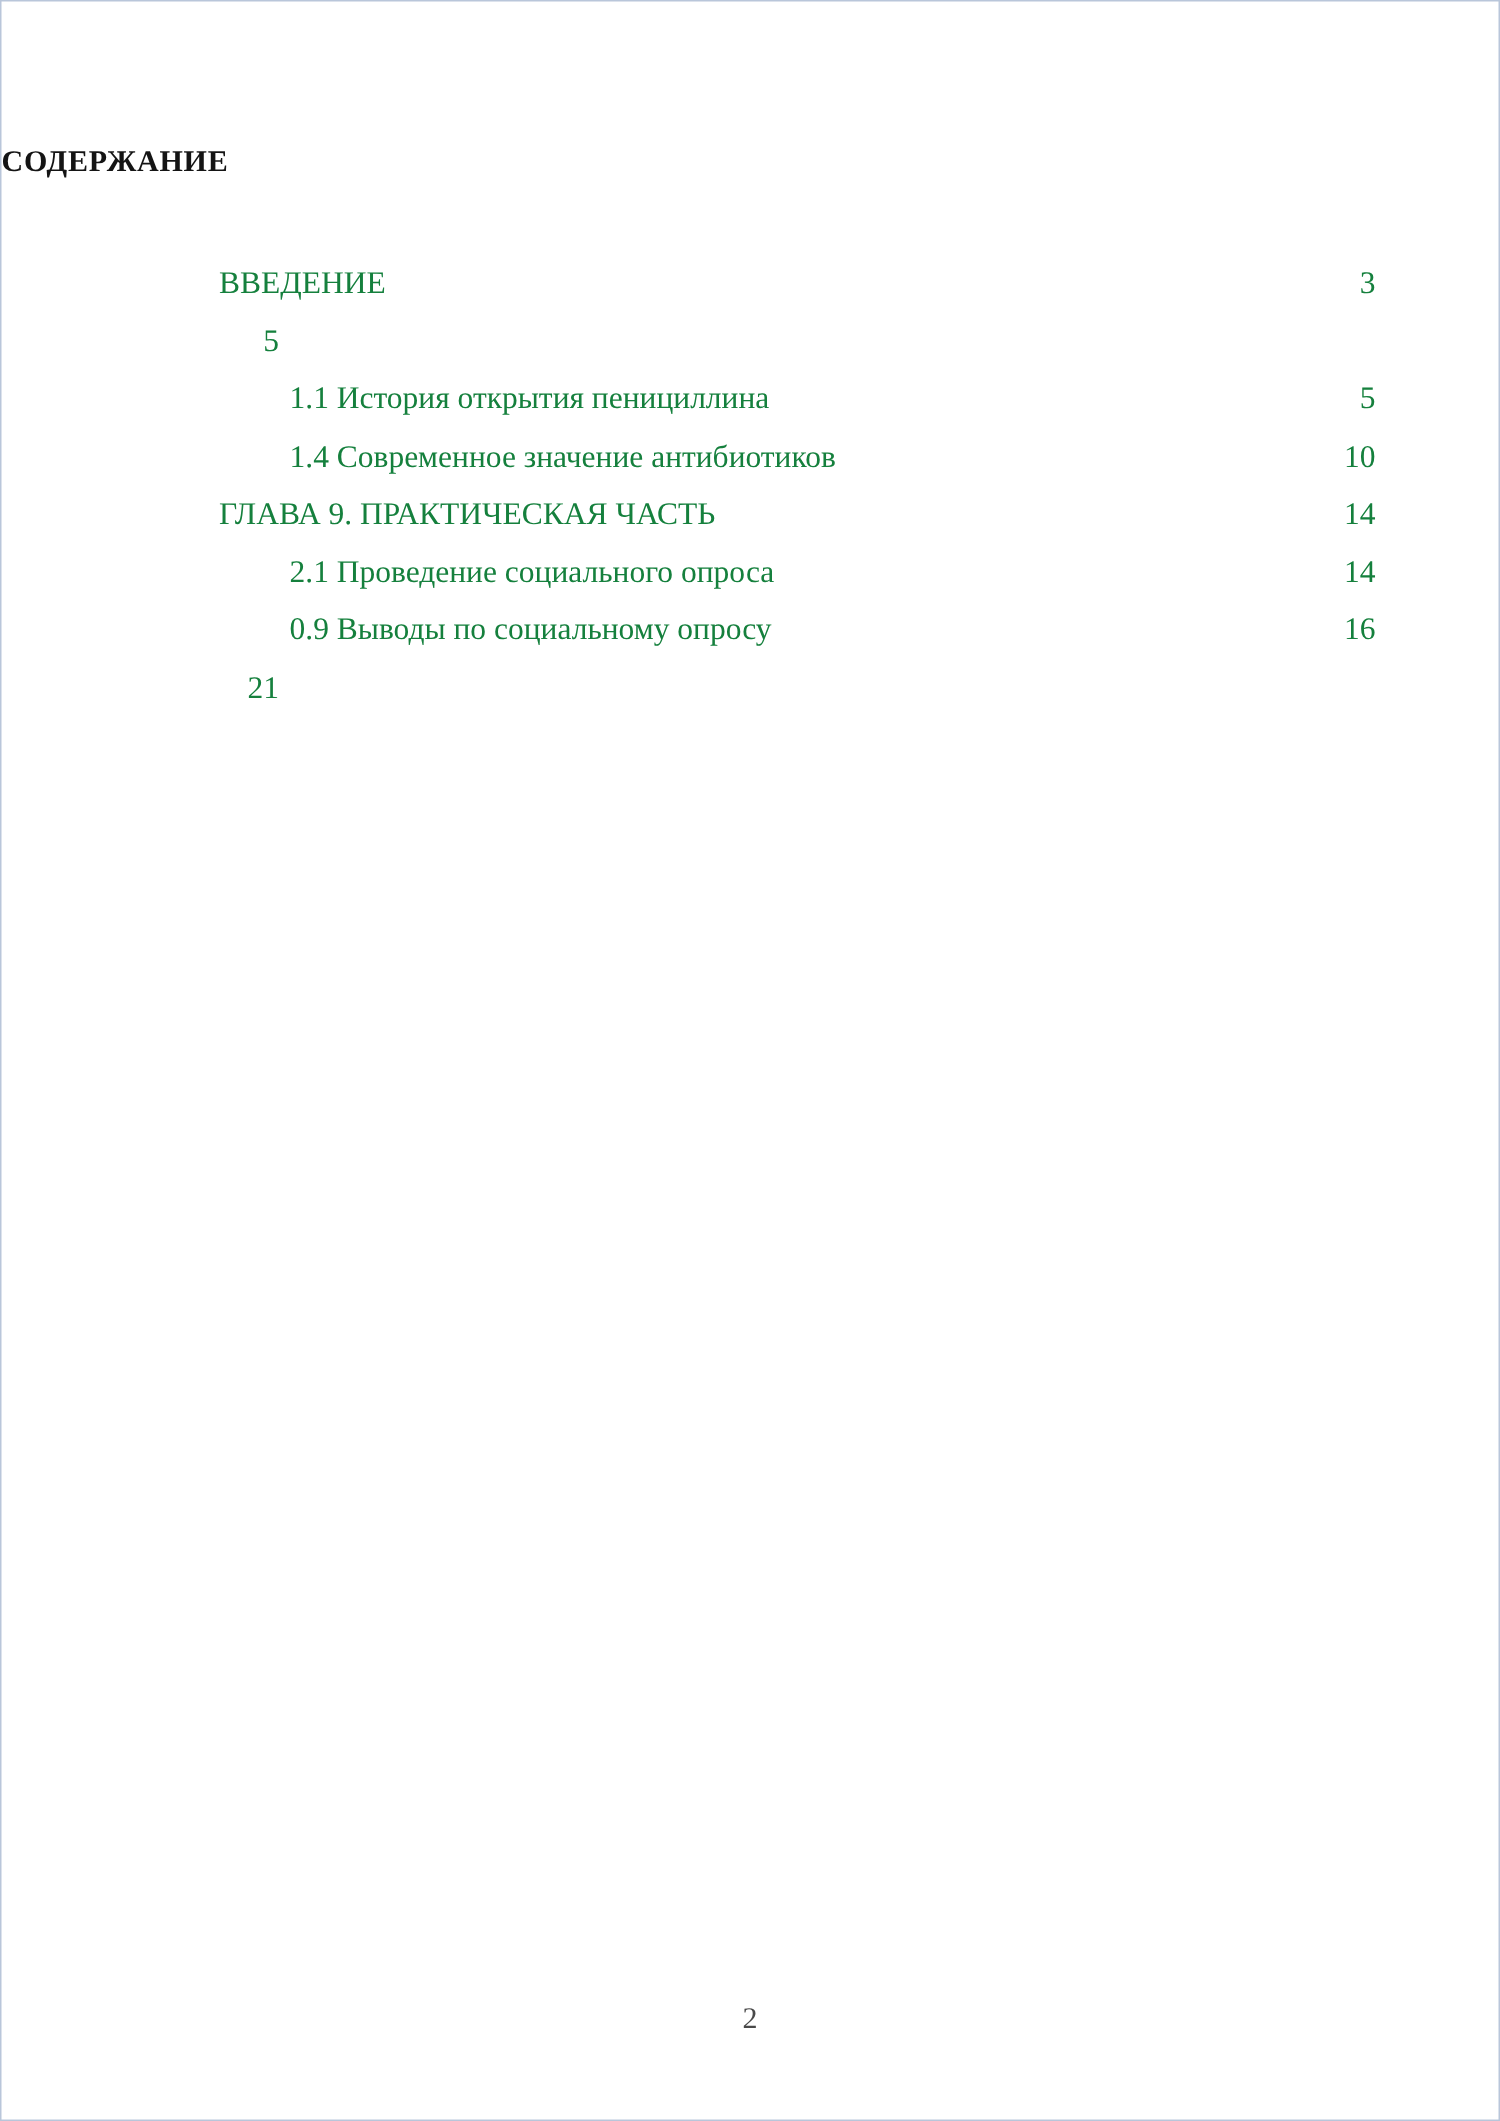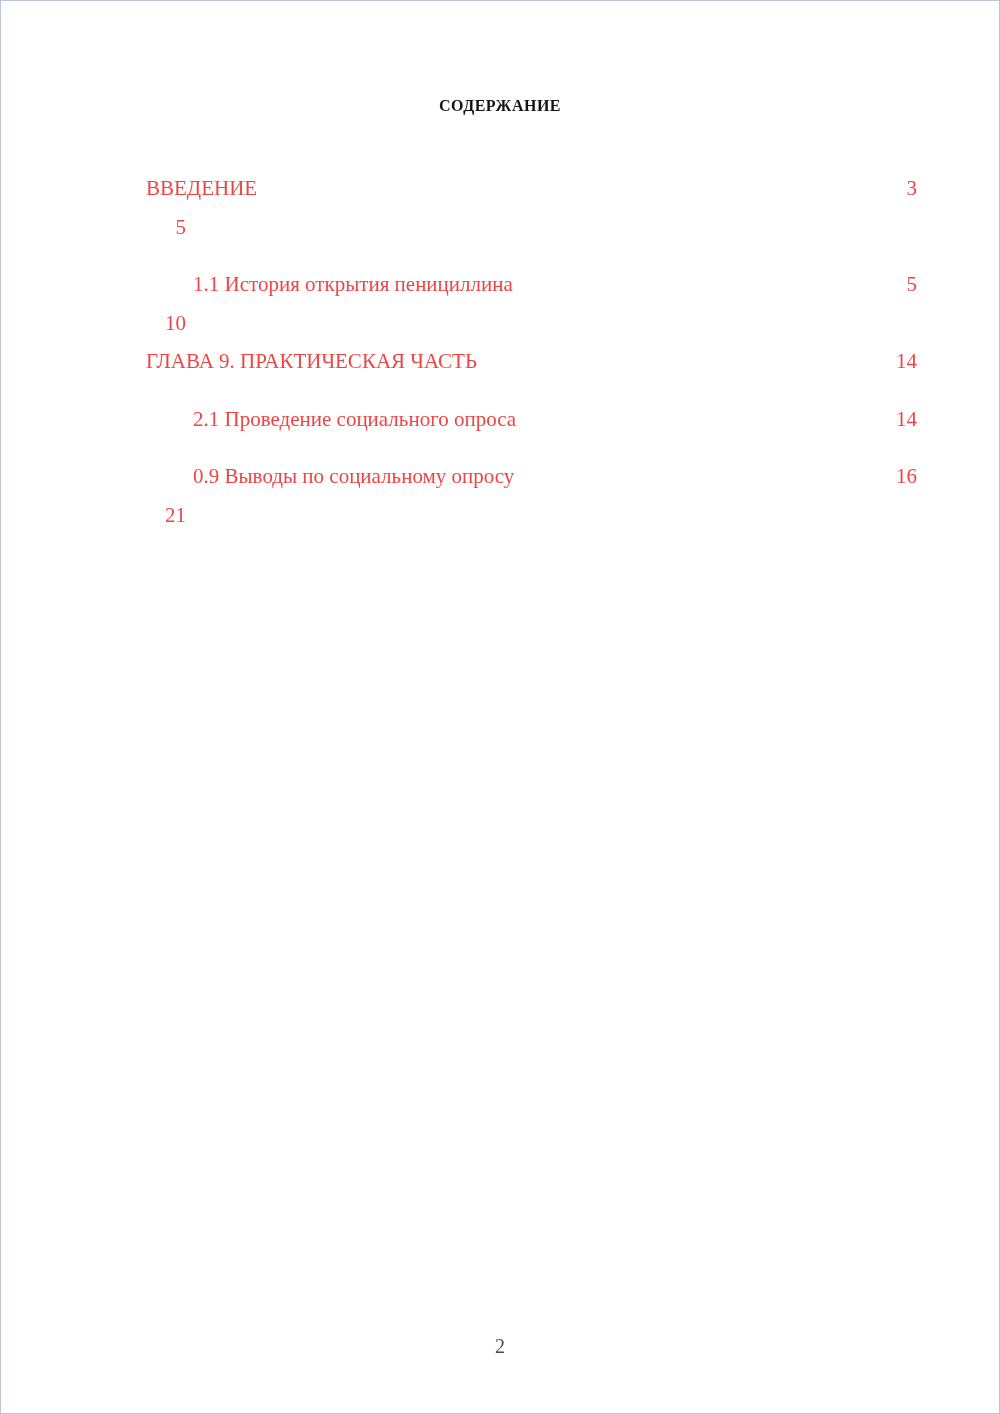--- a/index.html
+++ b/index.html
@@ -18,50 +18,48 @@
     border: 1px solid #b9c6da;
     color: #1b1b1b;
     overflow: hidden;
   }
 
   .doc-title {
     position: absolute;
     top: 96px;
     left: 0;
     width: 100%;
-    text-align: center;
-    font-size: 16px;
+    font-size: 20px;
     font-weight: bold;
     letter-spacing: 0.5px;
     color: #141414;
   }
 
   .toc {
     position: absolute;
     top: 168px;
     left: 145px;
     right: 82px;
   }
 
   .toc-row {
     display: flex;
     justify-content: space-between;
     align-items: baseline;
     font-size: 21px;
     line-height: 38.5px;
-    color: #ef4444;
+    color: #15803d;
   }
 
   .toc-row .toc-label {
     white-space: nowrap;
   }
 
   .toc-row.sub .toc-label {
     padding-left: 47px;
-    margin-top: 19px;
   }
 
   .toc-row .toc-page {
     text-align: right;
     min-width: 40px;
   }
 
   .footer-page-number {
     position: absolute;
     bottom: 55px;
@@ -91,20 +89,21 @@
     </div>
 
     <div class="toc-row sub">
       <span class="toc-label">1.1 История открытия пенициллина</span>
       <span class="toc-page">5</span>
     </div>
 
 
 
     <div class="toc-row sub">
+      <span class="toc-label">1.4 Современное значение антибиотиков</span>
       <span class="toc-page">10</span>
     </div>
 
     <div class="toc-row">
       <span class="toc-label">ГЛАВА 9. ПРАКТИЧЕСКАЯ ЧАСТЬ</span>
       <span class="toc-page">14</span>
     </div>
 
     <div class="toc-row sub">
       <span class="toc-label">2.1 Проведение социального опроса</span>

